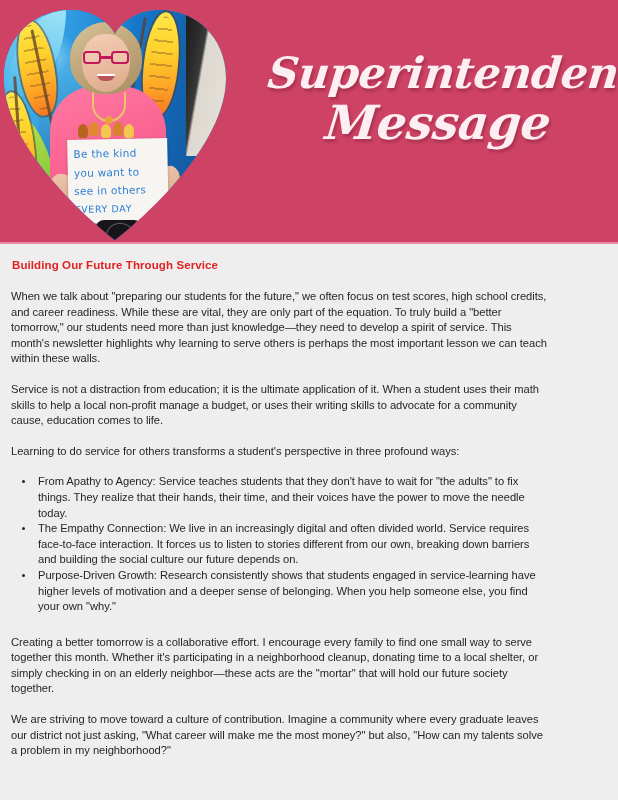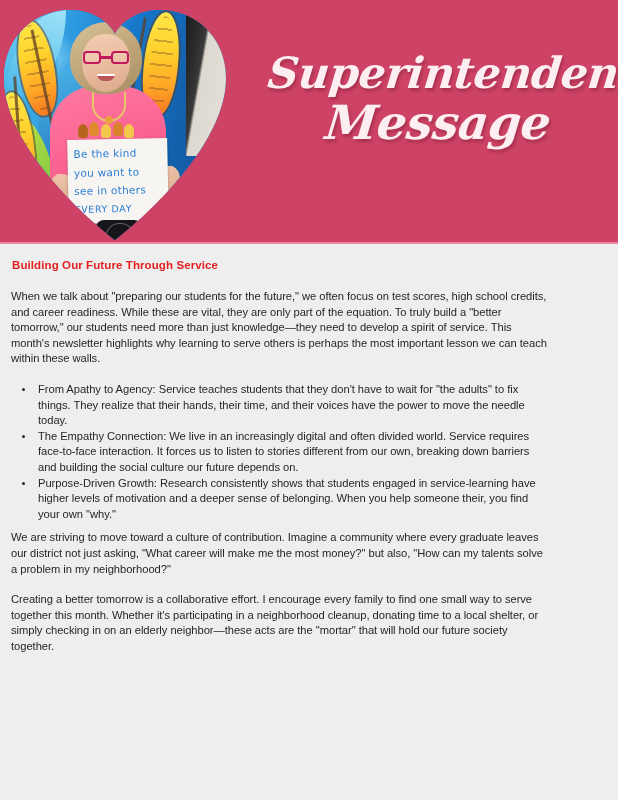--- a/index.html
+++ b/index.html
@@ -318,21 +318,21 @@
   }
   .article p {
     margin: 0 0 15px 0;
     color: #26262a;
     font-size: 11.2px;
     line-height: 15.6px;
     letter-spacing: -0.05px;
     max-width: 597px;
   }
   .article ul {
-    margin: 0 0 8px 0;
+    margin: 0 0 20px 0;
     padding-left: 24px;
     list-style: disc;
   }
   .article ul li {
     color: #26262a;
     font-size: 11.2px;
     line-height: 15.6px;
     letter-spacing: -0.05px;
     margin: 0;
     padding-left: 3px;
@@ -408,24 +408,26 @@
       <span class="line2">Message</span>
     </div>
 
     <div class="banner-bottom-line"></div>
   </div>
 
   <div class="article">
     <div class="article-heading">Building Our Future Through Service</div>
 
     <p>When we talk about "preparing our students for the future," we often focus on test scores, high school credits, and career readiness. While these are vital, they are only part of the equation. To truly build a "better tomorrow," our students need more than just knowledge—they need to develop a spirit of service. This month's newsletter  highlights why learning to serve others is perhaps the most important lesson we can teach within these walls.</p>
+    <p>Service is not a distraction from education; it is the ultimate application of it. When a student uses their math skills to help a local non-profit manage a budget, or uses their writing skills to advocate for a community cause, education comes to life.</p>
+    <p>Learning to do service for others transforms a student's perspective in three profound ways:</p>
 
     <ul>
       <li>From Apathy to Agency: Service teaches students that they don't have to wait for "the adults" to fix things. They realize that their hands, their time, and their voices have the power to move the needle today.</li>
       <li>The Empathy Connection: We live in an increasingly digital and often divided world. Service requires face-to-face interaction. It forces us to listen to stories different from our own, breaking down barriers and building the social culture our future depends on.</li>
-      <li>Purpose-Driven Growth: Research consistently shows that students engaged in service-learning have higher levels of motivation and a deeper sense of belonging. When you help someone their, you find your own "why."</li>
+      <li>Purpose-Driven Growth: Research consistently shows that students engaged in service-learning have higher levels of motivation and a deeper sense of belonging. When you help someone else, you find your own "why."</li>
     </ul>
 
+    <p>Creating a better tomorrow is a collaborative effort. I encourage every family to find one small way to serve together this month. Whether it's participating in a neighborhood cleanup, donating time to a local shelter, or simply checking in on an elderly neighbor—these acts are the "mortar" that will hold our future society together.</p>
     <p>We are striving to move toward a culture of contribution. Imagine a community where every graduate leaves our district not just asking, "What career will make me the most money?" but also, "How can my talents solve a problem in my neighborhood?"</p>
-    <p>Creating a better tomorrow is a collaborative effort. I encourage every family to find one small way to serve together this month. Whether it's participating in a neighborhood cleanup, donating time to a local shelter, or simply checking in on an elderly neighbor—these acts are the "mortar" that will hold our future society together.</p>
   </div>
 
 </div>
 
 </body></html>

